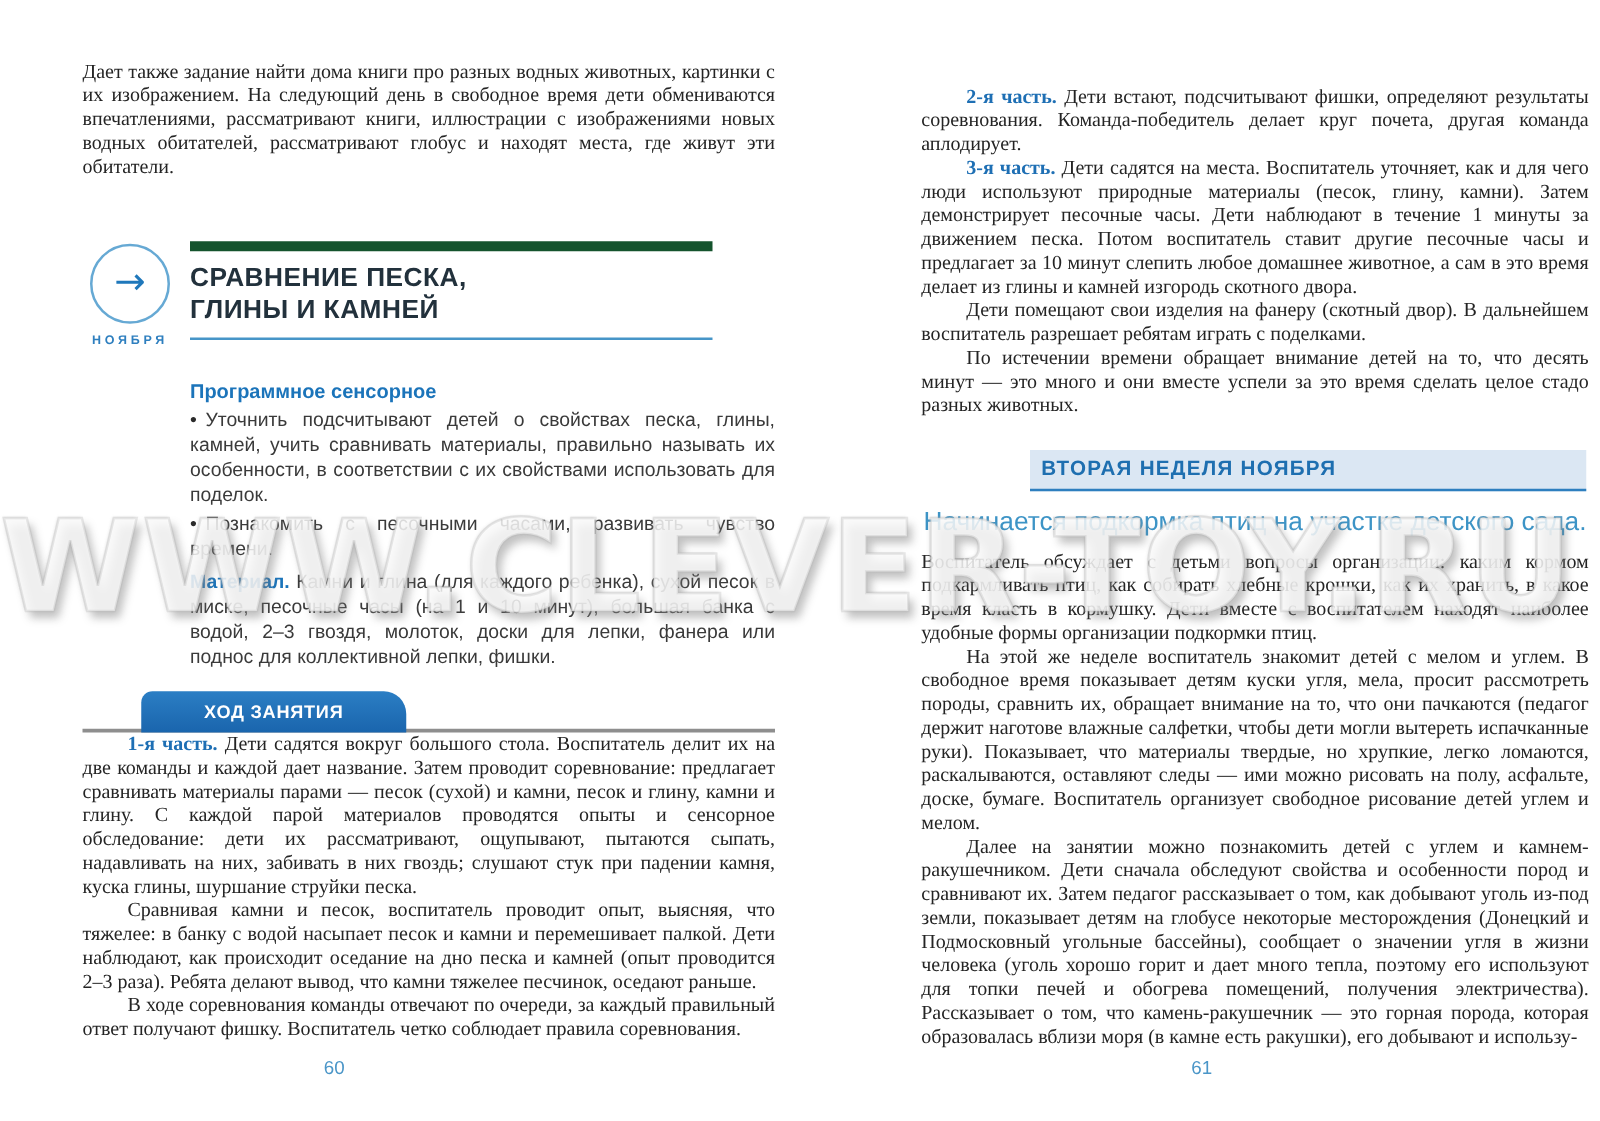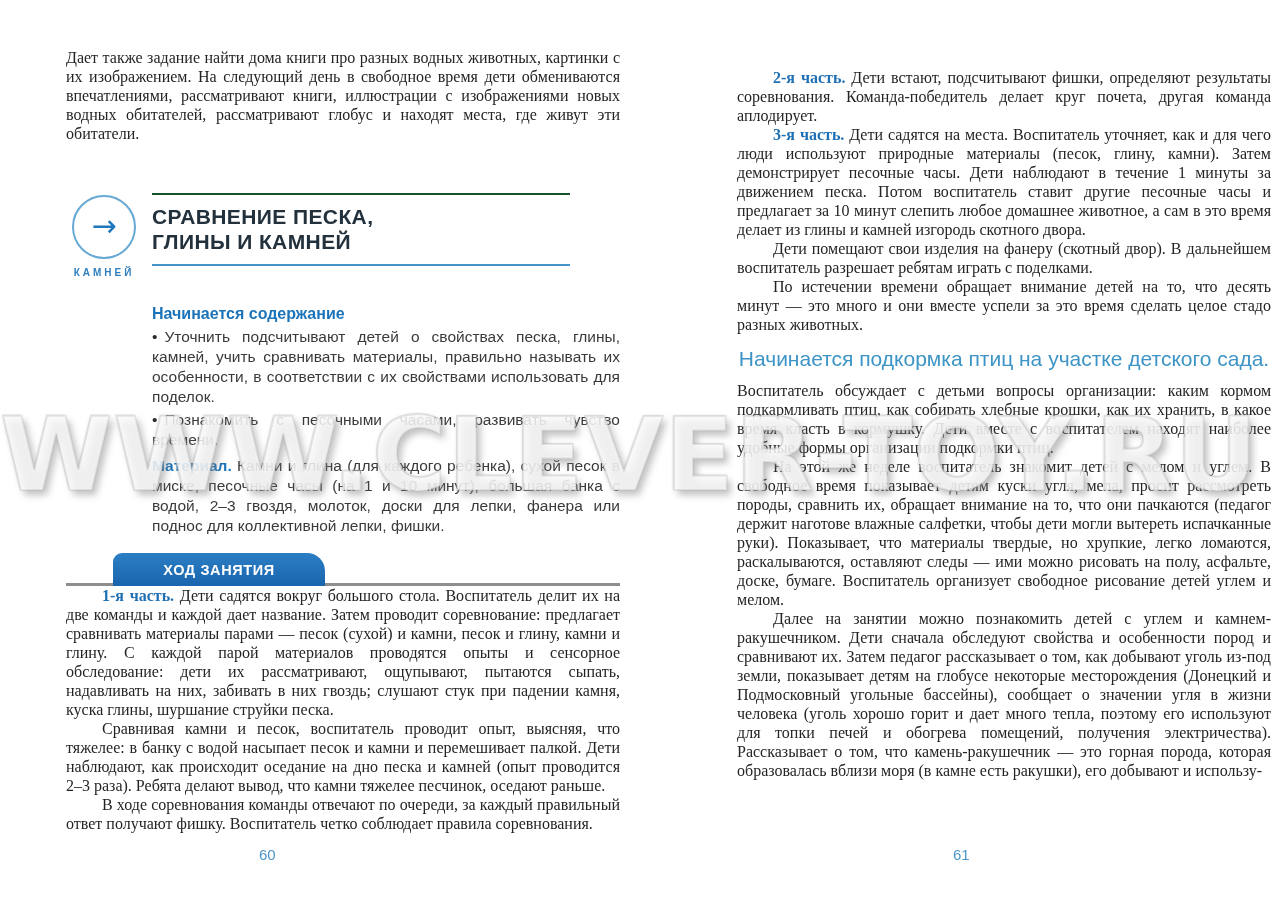--- a/index.html
+++ b/index.html
@@ -30,21 +30,21 @@
   .lesson-arrow{
     font-family:"DejaVu Sans",sans-serif;font-size:30px;color:#1f78bb;
     line-height:1;transform:translateY(-1px);
   }
   .lesson-label{
     margin-top:8px;font-family:"Liberation Sans",sans-serif;
     font-size:10px;font-weight:bold;letter-spacing:3px;color:#2e7fbf;
   }
   .lesson-title-block{
     margin-left:86px;width:418px;
-    border-top:2px solid #14532d;border-bottom:2px solid #4695c8;
+    border-top:8px solid #14532d;border-bottom:2px solid #4695c8;
     padding:9px 0 10px;
   }
   .lesson-title{
     font-family:"Liberation Sans",sans-serif;font-weight:bold;
     font-size:21px;line-height:25px;color:#22313c;letter-spacing:.4px;
   }
 
   
   .program{margin-left:86px;width:468px;font-family:"Liberation Sans",sans-serif;}
   .program-heading{
@@ -109,32 +109,32 @@
 
 <div class="col col-left">
 
   <p class="body">Дает также задание найти дома книги про разных водных животных, картинки с их изображением. На следующий день в свободное время дети обмениваются впечатлениями, рассматривают книги, иллюстрации с изображениями новых водных обитателей, рассматривают глобус и находят места, где живут эти обитатели.</p>
 
   <div class="lesson-header">
     <div class="lesson-icon-wrap">
       <div class="lesson-circle">
         <span class="lesson-arrow">→</span>
       </div>
-      <div class="lesson-label">КАМНЕЙ</div>
+      <div class="lesson-label">НОЯБРЯ</div>
     </div>
     <div class="lesson-title-block">
       <div class="lesson-title">
         <div>СРАВНЕНИЕ ПЕСКА,</div>
         <div>ГЛИНЫ И КАМНЕЙ</div>
       </div>
     </div>
   </div>
 
   <div class="program">
-    <div class="program-heading">Начинается содержание</div>
+    <div class="program-heading">Программное сенсорное</div>
     <p><span class="bullet-mark">•</span><span>Уточнить подсчитывают детей о свойствах песка, глины, камней, учить сравнивать материалы, правильно называть их особенности, в соответствии с их свойствами использовать для поделок.</span></p>
     <p><span class="bullet-mark">•</span><span>Познакомить с песочными часами, развивать чувство времени.</span></p>
     <p class="material"><span class="material-label">Материал.</span> <span>Камни и глина (для каждого ребенка), сухой песок в миске, песочные часы (на 1 и 10 минут), большая банка с водой, 2–3 гвоздя, молоток, доски для лепки, фанера или поднос для коллективной лепки, фишки.</span></p>
   </div>
 
   <div class="tab-row">
     <div class="tab">ХОД ЗАНЯТИЯ</div>
   </div>
 
   <p class="body indent after-tab"><span class="lead">1-я часть.</span><span> Дети садятся вокруг большого стола. Воспитатель делит их на две команды и каждой дает название. Затем проводит соревнование: предлагает сравнивать материалы парами — песок (сухой) и камни, песок и глину, камни и глину. С каждой парой материалов проводятся опыты и сенсорное обследование: дети их рассматривают, ощупывают, пытаются сыпать, надавливать на них, забивать в них гвоздь; слушают стук при падении камня, куска глины, шуршание струйки песка.</span></p>
@@ -142,20 +142,21 @@
   <p class="body indent">В ходе соревнования команды отвечают по очереди, за каждый правильный ответ получают фишку. Воспитатель четко соблюдает правила соревнования.</p>
 </div>
 
 <div class="col col-right">
 
   <p class="body indent"><span class="lead">2-я часть.</span><span> Дети встают, подсчитывают фишки, определяют результаты соревнования. Команда-победитель делает круг почета, другая команда аплодирует.</span></p>
   <p class="body indent"><span class="lead">3-я часть.</span><span> Дети садятся на места. Воспитатель уточняет, как и для чего люди используют природные материалы (песок, глину, камни). Затем демонстрирует песочные часы. Дети наблюдают в течение 1 минуты за движением песка. Потом воспитатель ставит другие песочные часы и предлагает за 10 минут слепить любое домашнее животное, а сам в это время делает из глины и камней изгородь скотного двора.</span></p>
   <p class="body indent">Дети помещают свои изделия на фанеру (скотный двор). В дальнейшем воспитатель разрешает ребятам играть с поделками.</p>
   <p class="body indent">По истечении времени обращает внимание детей на то, что десять минут — это много и они вместе успели за это время сделать целое стадо разных животных.</p>
 
+  <div class="week-banner">ВТОРАЯ НЕДЕЛЯ НОЯБРЯ</div>
   <div class="week-subtitle">Начинается подкормка птиц на участке детского сада.</div>
 
   <p class="body">Воспитатель обсуждает с детьми вопросы организации: каким кормом подкармливать птиц, как собирать хлебные крошки, как их хранить, в какое время класть в кормушку. Дети вместе с воспитателем находят наиболее удобные формы организации подкормки птиц.</p>
   <p class="body indent">На этой же неделе воспитатель знакомит детей с мелом и углем. В свободное время показывает детям куски угля, мела, просит рассмотреть породы, сравнить их, обращает внимание на то, что они пачкаются (педагог держит наготове влажные салфетки, чтобы дети могли вытереть испачканные руки). Показывает, что материалы твердые, но хрупкие, легко ломаются, раскалываются, оставляют следы — ими можно рисовать на полу, асфальте, доске, бумаге. Воспитатель организует свободное рисование детей углем и мелом.</p>
   <p class="body indent">Далее на занятии можно познакомить детей с углем и камнем-ракушечником. Дети сначала обследуют свойства и особенности пород и сравнивают их. Затем педагог рассказывает о том, как добывают уголь из-под земли, показывает детям на глобусе некоторые месторождения (Донецкий и Подмосковный угольные бассейны), сообщает о значении угля в жизни человека (уголь хорошо горит и дает много тепла, поэтому его используют для топки печей и обогрева помещений, получения электричества). Рассказывает о том, что камень-ракушечник — это горная порода, которая образовалась вблизи моря (в камне есть ракушки), его добывают и использу-</p>
 </div>
 
 <div class="pagenum pagenum-left">60</div>
 <div class="pagenum pagenum-right">61</div>
 

